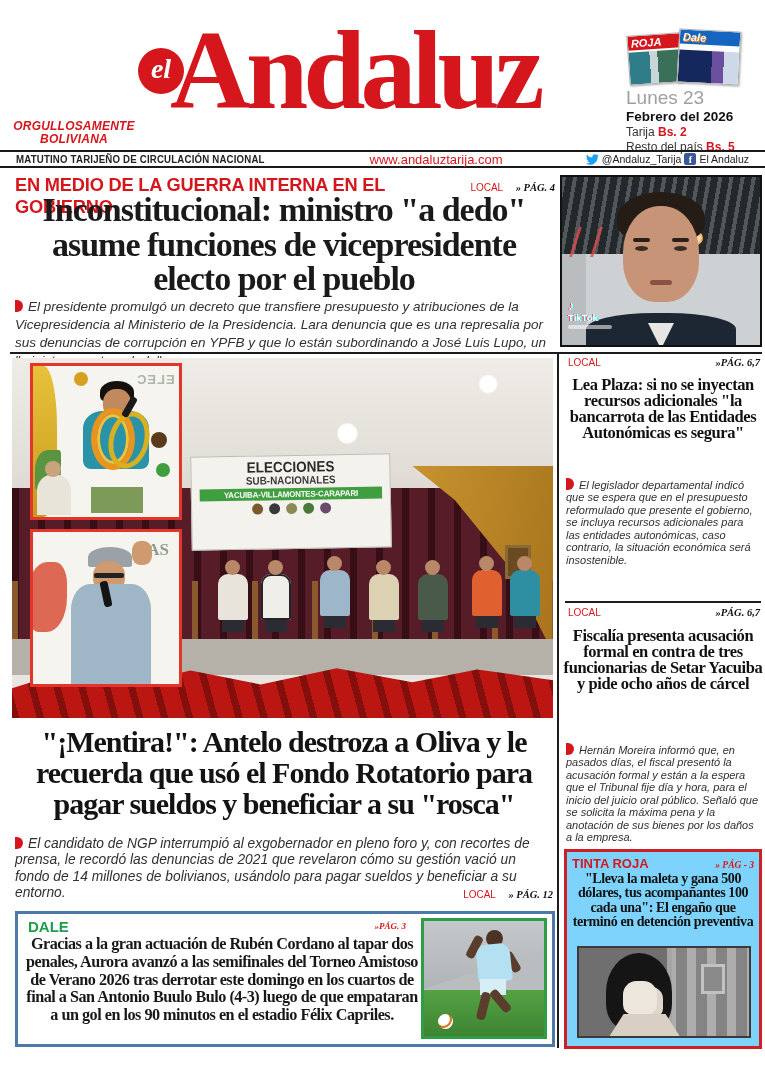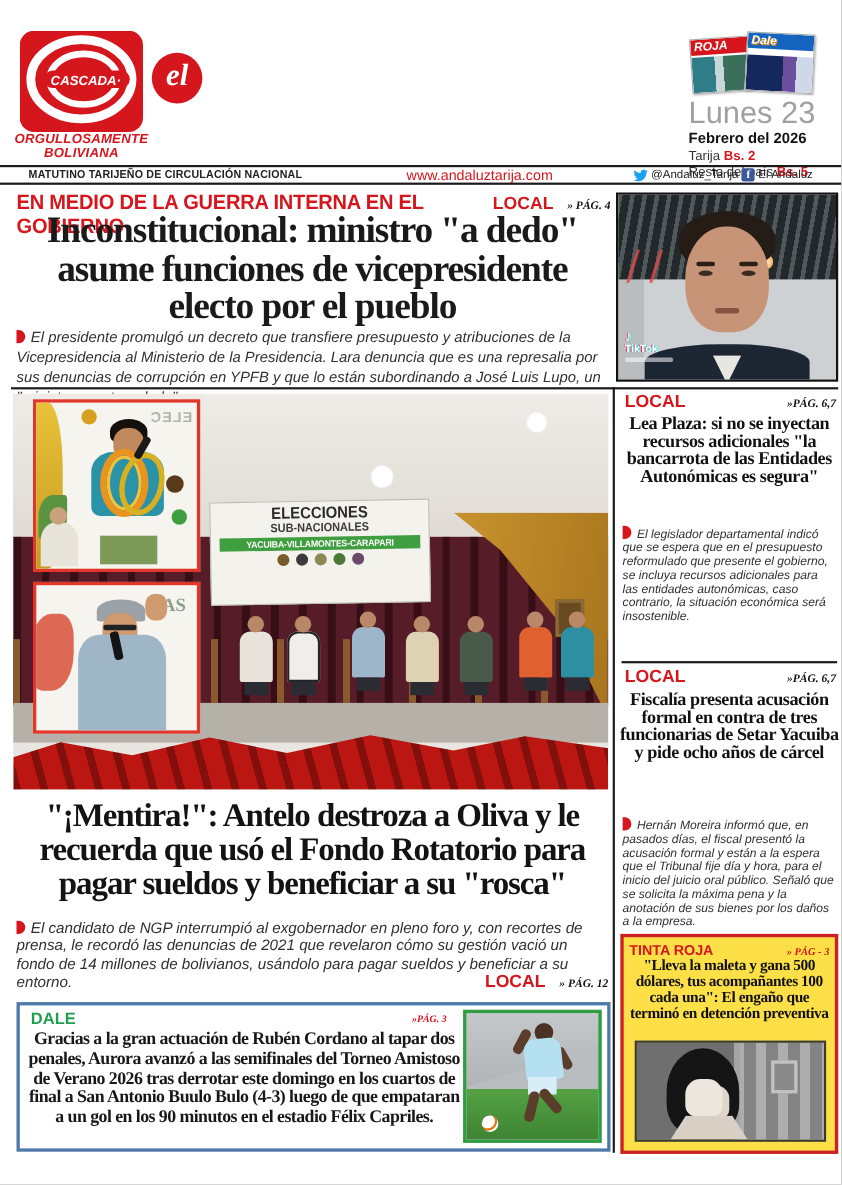--- a/index.html
+++ b/index.html
@@ -25,38 +25,38 @@
   .thumbs{position:relative;height:56px}
   .thumb{position:absolute;border:1px solid #aaa;background:#fff;overflow:hidden;box-shadow:1px 1px 2px rgba(0,0,0,.3)}
   .thumb.roja{left:2px;top:4px;width:54px;height:50px;transform:rotate(-4deg)}
   .thumb.dale{left:52px;top:0;width:62px;height:54px;transform:rotate(3deg)}
   .thumb .tlabel{font-weight:bold;font-style:italic;font-size:11px;padding:1px 3px;display:block}
   .thumb.roja .tlabel{color:#fff;background:var(--red)}
   .thumb.dale .tlabel{color:#fff;background:#1565c0;text-shadow:1px 1px 0 #e07a00}
   .thumb .timg{position:absolute;left:0;right:0;bottom:0;height:32px}
   .thumb.roja .timg{background:linear-gradient(90deg,#2e7d88 0 40%,#c8d6d8 40% 55%,#3a6f5a 55%)}
   .thumb.dale .timg{background:linear-gradient(90deg,#15285e 0 55%,#6a4f9e 55% 75%,#cfd8e8 75%)}
-  .ed-day{color:#a0a0a0;font-size:28px;line-height:1.05;margin-top:2px}
+  .ed-day{color:#a0a0a0;font-size:19px;line-height:1.05;margin-top:2px}
   .ed-date{color:#111;font-weight:bold;font-size:13.5px;margin-top:1px}
   .ed-price{color:#333;font-size:12px;margin-top:1px}
   .ed-price b{color:var(--red)}
   .strapbar{position:absolute;left:0;top:150px;width:765px;height:18px;
     border-top:2px solid #1a1a1a;border-bottom:2.5px solid #1a1a1a;
-    display:flex;align-items:center;justify-content:space-between;padding:0 26px}
+    display:flex;align-items:center;justify-content:space-between;padding:0 16px}
   .strap-left{font-size:10.5px;font-weight:bold;color:#222;transform:scaleX(.92);transform-origin:left;letter-spacing:.2px}
   .strap-web{color:var(--red);font-weight:normal;font-size:13px}
   .strap-social{display:flex;align-items:center;gap:3px;font-size:10.5px;color:#222}
   .fb-badge{display:inline-flex;align-items:center;justify-content:center;width:12px;height:12px;
     background:#3b5998;color:#fff;border-radius:2px;font-weight:bold;font-size:10px;font-family:"Liberation Serif",serif}
 
   
   .kicker-row{position:absolute;left:15px;top:174px;width:540px;display:flex;justify-content:space-between;align-items:baseline}
   .kicker{color:var(--red);font-weight:bold;font-size:19px;letter-spacing:-.2px;transform:scaleX(.96);transform-origin:left}
   .secpage{white-space:nowrap}
-  .sec{color:var(--red);font-weight:bold;font-size:16px}
+  .sec{color:var(--red);font-weight:normal;font-size:10px}
   .pageref{color:#111;font-weight:bold;font-style:italic;font-size:10.5px;font-family:"Liberation Serif",serif;margin-left:8px}
   .h1{position:absolute;left:10px;top:193px;width:548px;text-align:center;
     font-family:"Liberation Serif",serif;font-weight:bold;font-size:34px;line-height:1.02;
     color:var(--ink);letter-spacing:-1px}
   .lead{font-style:italic;color:#303030;font-size:13.5px;line-height:1.33}
   .lead1{position:absolute;left:15px;top:298px;width:540px}
   .bullet{display:inline-block;width:8px;height:12px;background:var(--red);
     border-radius:0 10px 10px 0;margin-right:5px;vertical-align:-1px}
 
   
@@ -111,21 +111,21 @@
   .ppl span{position:absolute;width:30px;height:46px;border-radius:10px 10px 2px 2px}
   .ppl span::before{content:"";position:absolute;left:50%;top:-14px;width:15px;height:15px;margin-left:-8px;
     border-radius:50%;background:#b98868}
   .ppl span::after{content:"";position:absolute;left:4px;bottom:-12px;width:22px;height:12px;background:#2b2b33}
   .mp-stage{position:absolute;left:0;top:78%;width:100%;height:10%;background:#b5b0a8}
   .mp-cloth{position:absolute;left:0;bottom:0;width:100%;height:15%;
     background:repeating-linear-gradient(75deg,rgba(0,0,0,.3) 0 7px,transparent 7px 24px),#bc1612;
     clip-path:polygon(0 45%,8% 20%,20% 42%,33% 12%,46% 38%,60% 8%,74% 34%,86% 10%,100% 30%,100% 100%,0 100%)}
   .inset{position:absolute;border:3px solid #e2362a;background:#f6f4ef;overflow:hidden}
   .inset1{left:18px;top:5px;width:152px;height:157px}
-  .inset2{left:18px;top:171px;width:152px;height:138px}
+  .inset2{left:18px;top:171px;width:152px;height:158px}
   .i1-drape{position:absolute;left:-10px;top:0;width:34px;height:100%;
     background:linear-gradient(#e8c23a,#c89a20);border-radius:0 40% 40% 0}
   .i1-leaf{position:absolute;left:2px;bottom:18%;width:26px;height:40px;background:#5a9440;border-radius:50% 10% 50% 10%}
   .i1-banner-letters{position:absolute;right:4px;top:6px;color:#9aa79a;font-weight:bold;font-size:13px;
     transform:scaleX(-1);letter-spacing:1px;opacity:.8}
   .i1-logo{position:absolute;border-radius:50%}
   .i1-man-hair{position:absolute;left:46%;top:10%;width:34px;height:22px;background:#16100c;border-radius:50% 50% 30% 30%}
   .i1-man-face{position:absolute;left:48%;top:15%;width:28px;height:30px;background:#c08a5e;border-radius:45%}
   .i1-shirt{position:absolute;left:34%;top:30%;width:66px;height:58px;background:#2a93a8;border-radius:30% 30% 8px 8px}
   .i1-garland{position:absolute;left:40%;top:28%;width:44px;height:62px;border:6px solid #e8941e;border-radius:50%;
@@ -146,21 +146,21 @@
   .mp-caption{position:absolute;left:8px;bottom:6px;width:444px;background:#fff;padding:4px 8px 5px}
   .mp-caption div{color:var(--red);font-weight:bold;font-size:16.5px;line-height:1.2;transform:scaleX(.97);transform-origin:left;white-space:nowrap}
 
   
   .rc-sec{position:absolute;left:568px;width:192px;display:flex;justify-content:space-between;align-items:baseline}
   .rc-h{position:absolute;left:563px;width:200px;text-align:center;font-family:"Liberation Serif",serif;
     font-weight:bold;color:#111;font-size:16.5px;line-height:.98;letter-spacing:-.4px}
   .rc-lead{position:absolute;left:566px;width:194px;font-size:11px;line-height:1.13}
 
   .tinta-box{position:absolute;left:564px;top:849px;width:198px;height:200px;border:3px solid var(--boxred);
-    background:#fde047;padding:4px 5px}
+    background:#7dd3fc;padding:4px 5px}
   .tinta-head{display:flex;justify-content:space-between;align-items:baseline}
   .tinta-sec{color:var(--red);font-weight:bold;font-size:13px}
   .tinta-page{color:var(--red);font-weight:bold;font-style:italic;font-size:9.5px;font-family:"Liberation Serif",serif}
   .tinta-h{text-align:center;font-family:"Liberation Serif",serif;font-weight:bold;font-size:14px;
     line-height:1.02;letter-spacing:-.4px;color:#111;margin-top:1px}
   .tinta-photo{position:absolute;left:10px;bottom:8px;width:174px;height:92px;border:2px solid #3a3a3a;
     background:linear-gradient(90deg,#6f6f6f 0 55%,#9a9a9a 55%);overflow:hidden}
   .tp-bars{position:absolute;right:0;top:0;width:48%;height:100%;
     background:repeating-linear-gradient(90deg,#b2b2b2 0 9px,#7e7e7e 9px 20px);opacity:.8}
   .tp-window{position:absolute;right:14%;top:18%;width:24px;height:30px;border:3px solid #c2c2c2;background:#8a8a8a}
@@ -196,36 +196,28 @@
   .dp-leg{position:absolute;left:46%;top:62%;width:9px;height:28px;background:#5a3d2a;border-radius:4px;transform:rotate(14deg)}
   .dp-leg2{position:absolute;left:60%;top:58%;width:9px;height:26px;background:#5a3d2a;border-radius:4px;transform:rotate(-40deg)}
   .dp-ball{position:absolute;left:12%;bottom:6%;width:15px;height:15px;border-radius:50%;
     background:radial-gradient(circle at 35% 35%,#fff 0 45%,#e07818 50% 60%,#fff 65%)}
 </style>
 </head>
 <body>
 
 <div class="page">
 
-  <div class="cascada">
-    <svg width="112" height="92" viewBox="0 0 112 92">
-      <rect x="0" y="0" width="112" height="92" rx="13" fill="#d6161d"></rect>
-      <ellipse cx="56" cy="44" rx="46" ry="36" fill="none" stroke="#fff" stroke-width="8"></ellipse>
-      <ellipse cx="58" cy="44" rx="31" ry="23" fill="none" stroke="#fff" stroke-width="6"></ellipse>
-      <rect x="22" y="36" width="78" height="16" rx="8" fill="#d6161d"></rect>
-      <text x="60" y="49" text-anchor="middle" fill="#fff" font-family="Liberation Sans, sans-serif" font-size="12" font-weight="bold" font-style="italic">CASCADA·</text>
-    </svg>
-  </div>
   <div class="cascada-tag">
     <div>ORGULLOSAMENTE</div>
     <div>BOLIVIANA</div>
   </div>
   <div class="el-circle">
       <span>el</span>
     </div>
+  <div class="andaluz">Andaluz</div>
 
   <div class="edition">
     <div class="thumbs">
       <div class="thumb roja">
         <span class="tlabel">ROJA</span>
         <span class="timg"></span>
       </div>
       <div class="thumb dale">
         <span class="tlabel">Dale</span>
         <span class="timg"></span>

